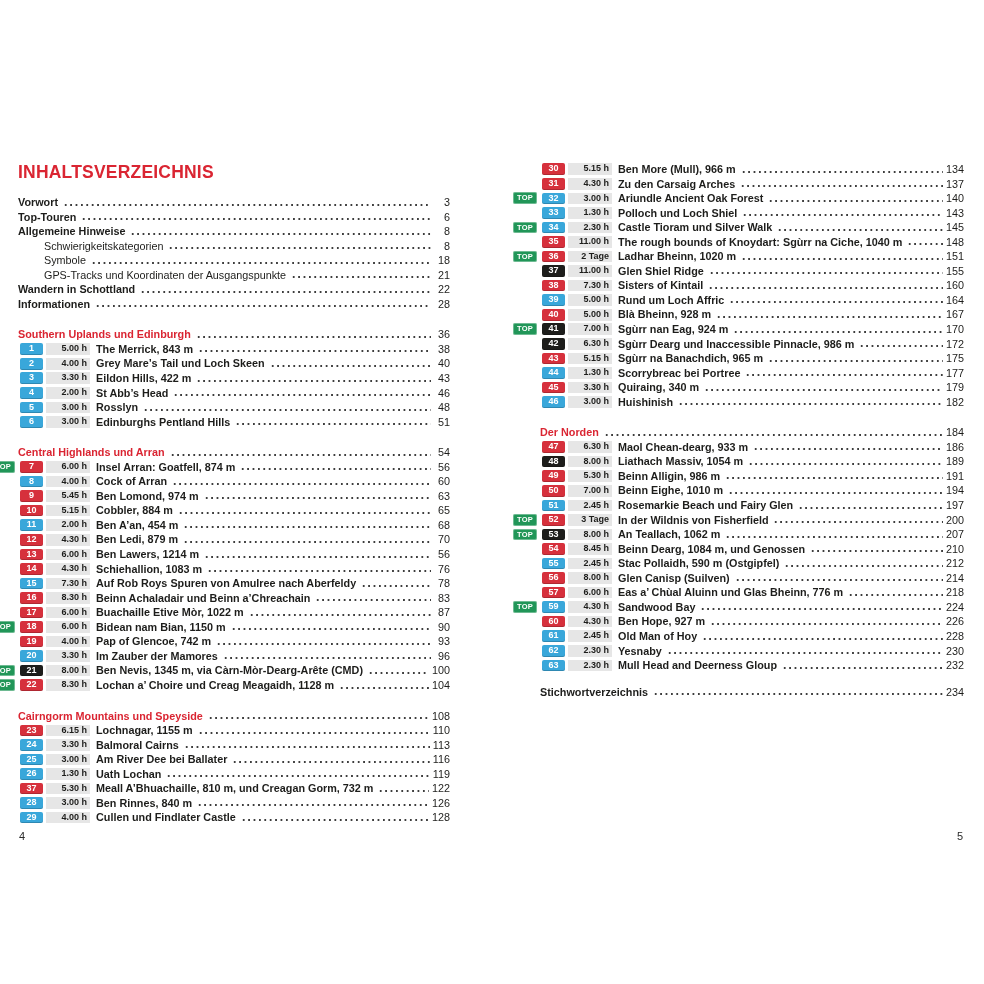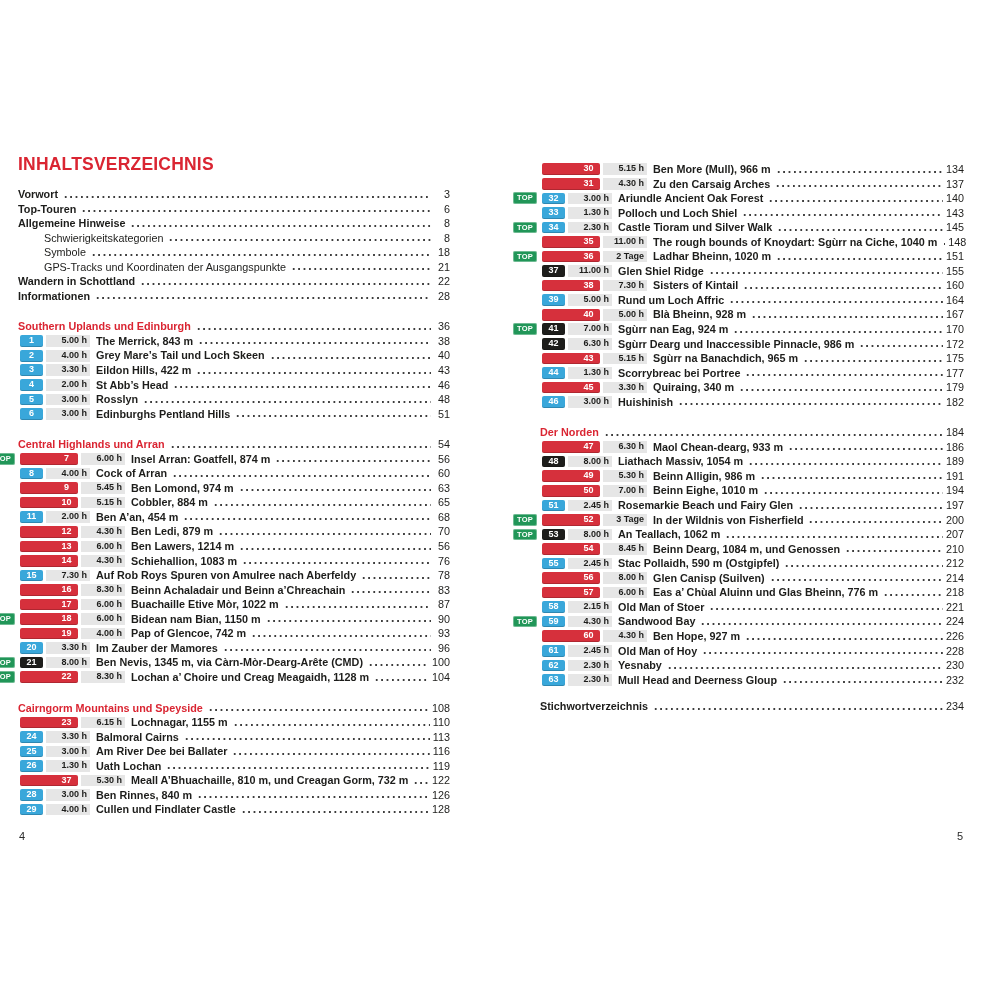--- a/index.html
+++ b/index.html
@@ -7,21 +7,21 @@
     position:relative;width:984px;height:984px;background:#ffffff;overflow:hidden;
     font-family:"Liberation Sans","DejaVu Sans",sans-serif;color:#1d1d1b;
     --row-h:14.55px;
     --accent:#da2532;--blue:#39a7da;--red:#d6303c;--dark:#1d1d1b;--green:#219658;--time-bg:#e6e6e6;
   }
   .col{position:absolute;}
   .col-left{left:18px;top:153px;width:432px;}
   .col-right{left:540px;top:162px;width:424px;}
   .doc-title{
     font-size:17.5px;font-weight:bold;color:var(--accent);
-    line-height:22px;margin:0 0 12px 0;letter-spacing:.2px;
+    line-height:22px;margin:8px 0 12px 0;letter-spacing:.2px;
   }
   .row{display:flex;align-items:center;height:var(--row-h);position:relative;font-size:10.8px;line-height:var(--row-h);}
   .row .leader{
     flex:1 1 auto;min-width:3px;align-self:flex-end;height:4px;margin:0 3px 3px 5px;
     background-image:radial-gradient(circle,#3d3d3d 0.9px,transparent 1.25px);
     background-size:5.4px 4px;background-position:left center;background-repeat:repeat-x;
   }
   .row .pg{flex:0 0 auto;min-width:16px;text-align:right;font-weight:400;color:#1d1d1b;}
   
   .fm-label{font-weight:bold;white-space:nowrap;}
@@ -29,21 +29,21 @@
   
   .sec{margin-top:16px;}
   .sec .sec-title{font-weight:bold;color:var(--accent);white-space:nowrap;}
   
   .num-badge{
     flex:0 0 auto;width:23px;height:11.6px;margin-left:2px;margin-right:3px;border-radius:2px;
     color:#fff;font-size:9px;font-weight:bold;text-align:center;line-height:11.8px;
     box-shadow:inset 0 -1px 0 rgba(0,0,0,.18);
   }
   .num-badge.easy{background:var(--blue);}
-  .num-badge.medium{background:var(--red);padding-left:35px;}
+  .num-badge.medium{background:var(--red);}
   .num-badge.hard{background:var(--dark);}
   .time{
     flex:0 0 auto;width:44px;height:11.6px;margin-right:6px;background:var(--time-bg);
     font-size:9px;font-weight:bold;text-align:right;line-height:11.8px;
     padding-right:3px;box-sizing:border-box;white-space:nowrap;color:#1d1d1b;
   }
   .name{font-weight:bold;white-space:nowrap;}
   .top-badge{
     position:absolute;left:-27px;top:1.4px;width:24px;height:11.6px;border-radius:2px;
     background:var(--green);color:#fff;font-size:7.5px;font-weight:bold;text-align:center;
@@ -533,27 +533,20 @@
           <span class="pg">214</span>
         </div>
         <div class="row tour">
           <span class="num-badge medium">57</span>
           <span class="time">6.00 h</span>
           <span class="name">Eas a’ Chùal Aluinn und Glas Bheinn, 776 m</span>
           <span class="leader"></span>
           <span class="pg">218</span>
         </div>
         <div class="row tour">
-          <span class="num-badge easy">58</span>
-          <span class="time">2.15 h</span>
-          <span class="name">Old Man of Stoer</span>
-          <span class="leader"></span>
-          <span class="pg">221</span>
-        </div>
-        <div class="row tour">
           <span class="top-badge">TOP</span>
           <span class="num-badge easy">59</span>
           <span class="time">4.30 h</span>
           <span class="name">Sandwood Bay</span>
           <span class="leader"></span>
           <span class="pg">224</span>
         </div>
         <div class="row tour">
           <span class="num-badge medium">60</span>
           <span class="time">4.30 h</span>

